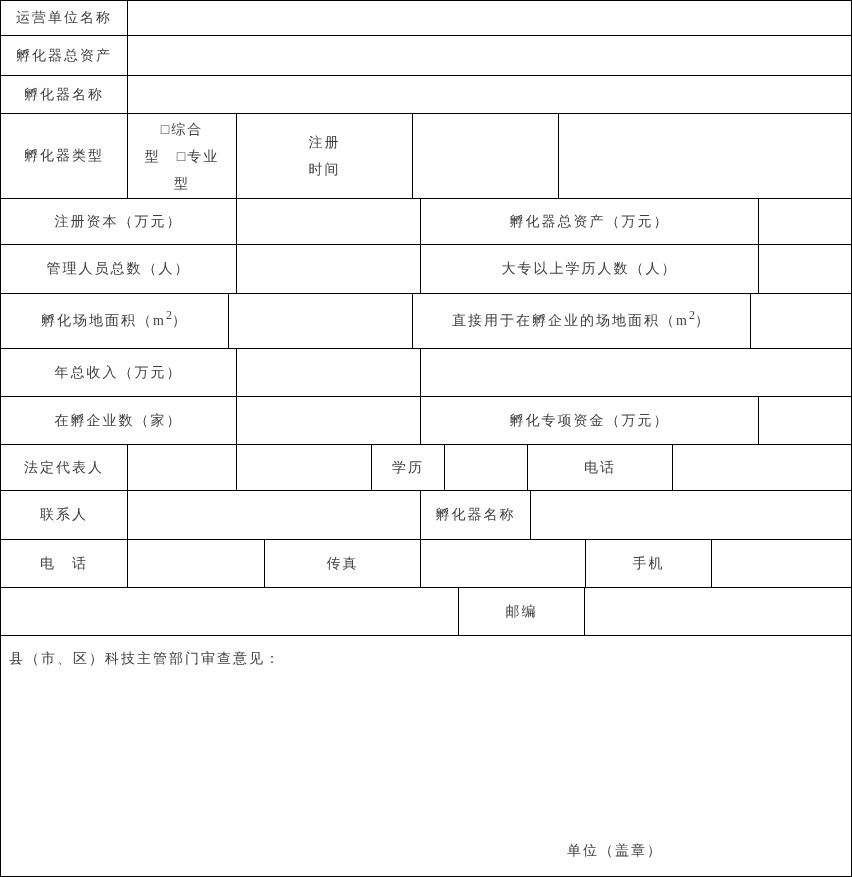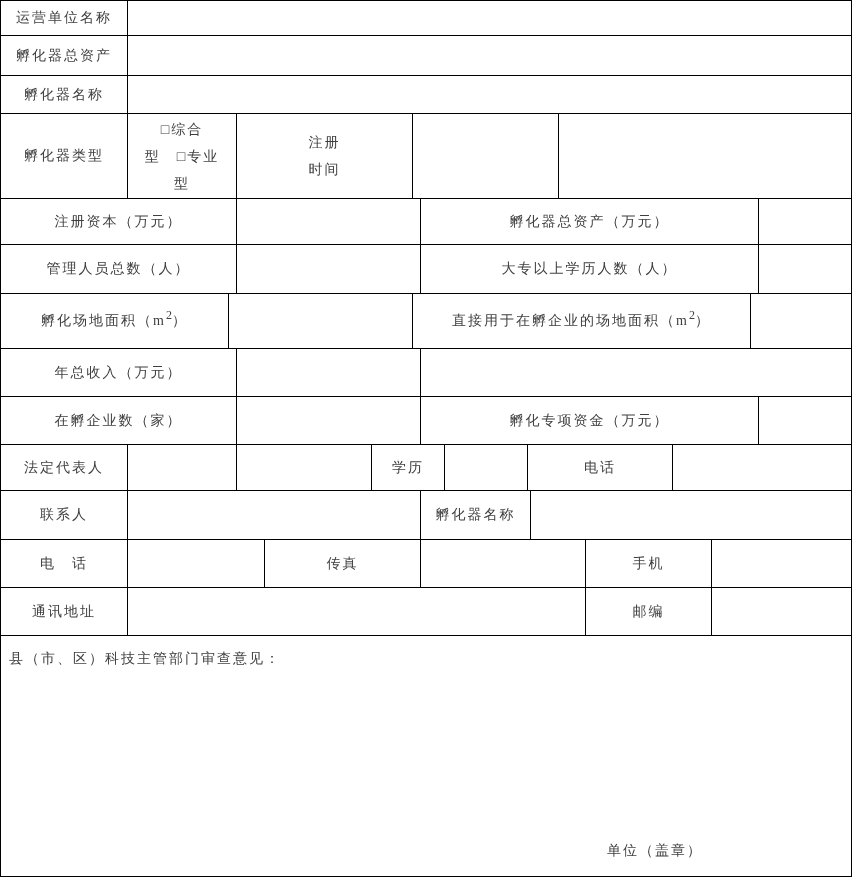--- a/index.html
+++ b/index.html
@@ -22,21 +22,21 @@
     text-align:center;
     overflow:hidden;
   }
   .c:last-child { border-right:none; }
   .multiline { white-space:pre-line; line-height:27px; }
   sup.sq { font-size:12px; position:relative; top:-6px; letter-spacing:0; }
   .review-cell {
     display:block; text-align:left; position:relative;
     padding:14px 8px; box-sizing:border-box;
   }
-  .sig-block { position:absolute; left:556px; bottom:8px; line-height:34px;margin-left:40px; }
+  .sig-block { position:absolute; left:556px; bottom:8px; line-height:34px; }
   .sig-seal { padding-left:10px; }
 </style>
 </head>
 <body>
 
 <div class="form-table">
 
   <div class="r" style="height:35px">
     <div class="c" style="width:127px">运营单位名称</div>
     <div class="c" style="width:723px"></div>
@@ -125,21 +125,20 @@
   <div class="r" style="height:48px">
     <div class="c" style="width:127px">电　话</div>
     <div class="c" style="width:137px"></div>
     <div class="c" style="width:156px">传真</div>
     <div class="c" style="width:165px"></div>
     <div class="c" style="width:126px">手机</div>
     <div class="c" style="width:139px"></div>
   </div>
 
   <div class="r" style="height:48px">
-    <div class="c" style="width:127px">通讯地址</div>
     <div class="c" style="width:458px"></div>
     <div class="c" style="width:126px">邮编</div>
     <div class="c" style="width:139px"></div>
   </div>
 
   <div class="r" style="height:240px">
     <div class="c review-cell" style="width:850px">
       <span>县（市、区）科技主管部门审查意见：</span>
       <span></span>
       <div class="sig-block">

